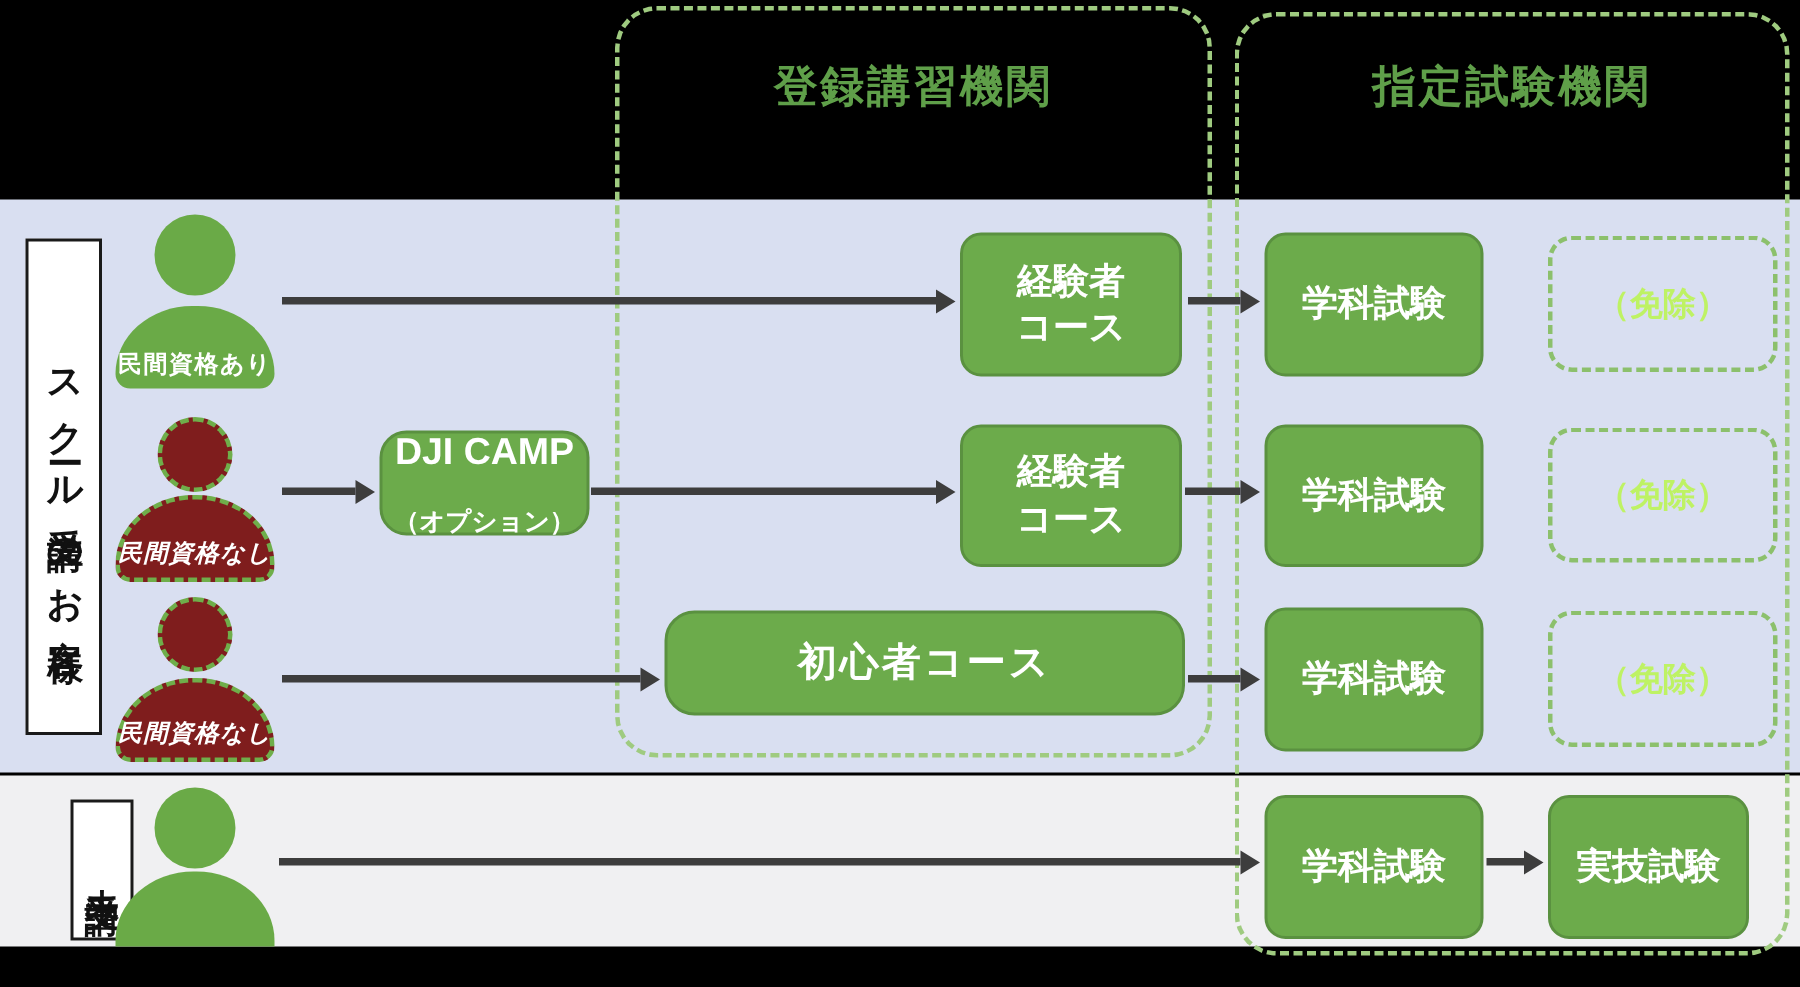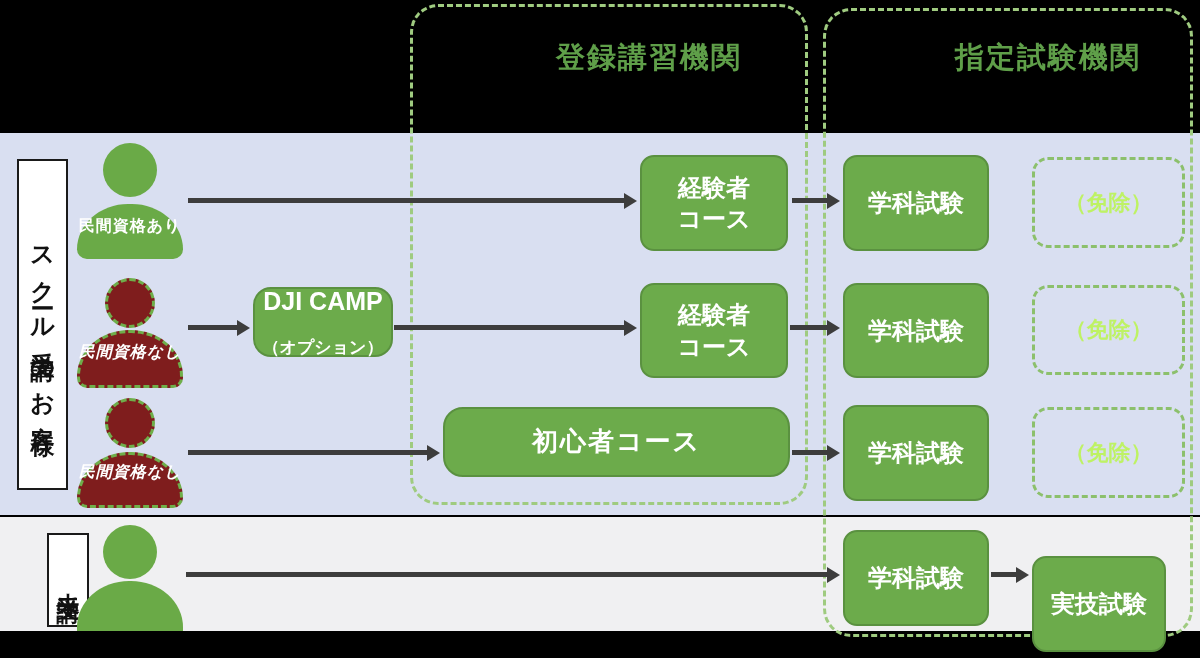--- a/index.html
+++ b/index.html
@@ -11,21 +11,20 @@
   .band-blue{top:133px;height:382px;background:#d9dff1;}
   .band-gray{top:517px;height:114px;background:#f0f0f2;}
 
   .frame{position:absolute;border:3px dashed #9fcb80;border-radius:28px;box-sizing:border-box;}
   .frame1{left:410px;top:4px;width:398px;height:501px;}
   .frame2{left:823px;top:8px;width:370px;height:629px;}
 
   .col-header{
     position:absolute;text-align:center;font-size:29px;font-weight:bold;color:#5f9f49;
     letter-spacing:2px;
-    margin-left:40px;
   }
   .h1{left:410px;top:38px;width:398px;}
   .h2{left:823px;top:38px;width:370px;}
 
   .side-box{
     position:absolute;background:#fff;border:2.5px solid #1a1a1a;box-sizing:border-box;
     display:flex;align-items:center;justify-content:center;
   }
   .side1{left:17px;top:159px;width:51px;height:331px;}
   .side2{left:47px;top:533px;width:42px;height:94px;}
@@ -39,21 +38,21 @@
   .phead{position:absolute;border-radius:50%;box-sizing:border-box;}
   .pbody{
     position:absolute;box-sizing:border-box;
     border-radius:52px 52px 10px 10px / 46px 46px 10px 10px;
     display:flex;align-items:flex-end;justify-content:center;
   }
   .solid{background:#6aaa47;}
   .dashed{background:#7f1d1d;border:3px dashed #6fae4a;font-style:italic;}
   .person-label{
     font-size:16px;font-weight:bold;color:#fff;white-space:nowrap;
-    padding-bottom:22px;letter-spacing:1px;
+    padding-bottom:5px;letter-spacing:1px;
   }
   
   .p1-head{left:103px;top:143px;width:54px;height:54px;}
   .p1-body{left:77px;top:204px;width:106px;height:55px;}
   
   .p2-head{left:105px;top:278px;width:50px;height:50px;}
   .p2-body{left:77px;top:330px;width:106px;height:58px;}
   
   .p3-head{left:105px;top:398px;width:50px;height:50px;}
   .p3-body{left:77px;top:452px;width:106px;height:56px;}
@@ -71,21 +70,21 @@
   .course1{left:640px;top:155px;width:148px;height:96px;}
   .exam1  {left:843px;top:155px;width:146px;height:96px;}
   .dji    {left:253px;top:287px;width:140px;height:70px;border-radius:18px;}
   .dji .main{font-size:25px;}
   .dji .sub{font-size:17px;margin-top:20px;}
   .course2{left:640px;top:283px;width:148px;height:95px;}
   .exam2  {left:843px;top:283px;width:146px;height:95px;}
   .beginner{left:443px;top:407px;width:347px;height:70px;border-radius:20px;font-size:26px;letter-spacing:2px;}
   .exam3  {left:843px;top:405px;width:146px;height:96px;}
   .exam4  {left:843px;top:530px;width:146px;height:96px;}
-  .practical{left:1032px;top:556px;width:134px;height:96px;}
+  .practical{left:1032px;top:530px;width:134px;height:96px;}
 
   .exempt{
     position:absolute;border:3px dashed #8cc06c;border-radius:16px;box-sizing:border-box;
     display:flex;align-items:center;justify-content:center;
     color:#bef264;font-size:22px;font-weight:bold;background:transparent;
   }
   .exempt1{left:1032px;top:157px;width:153px;height:91px;}
   .exempt2{left:1032px;top:285px;width:153px;height:90px;}
   .exempt3{left:1032px;top:407px;width:153px;height:91px;}
 

